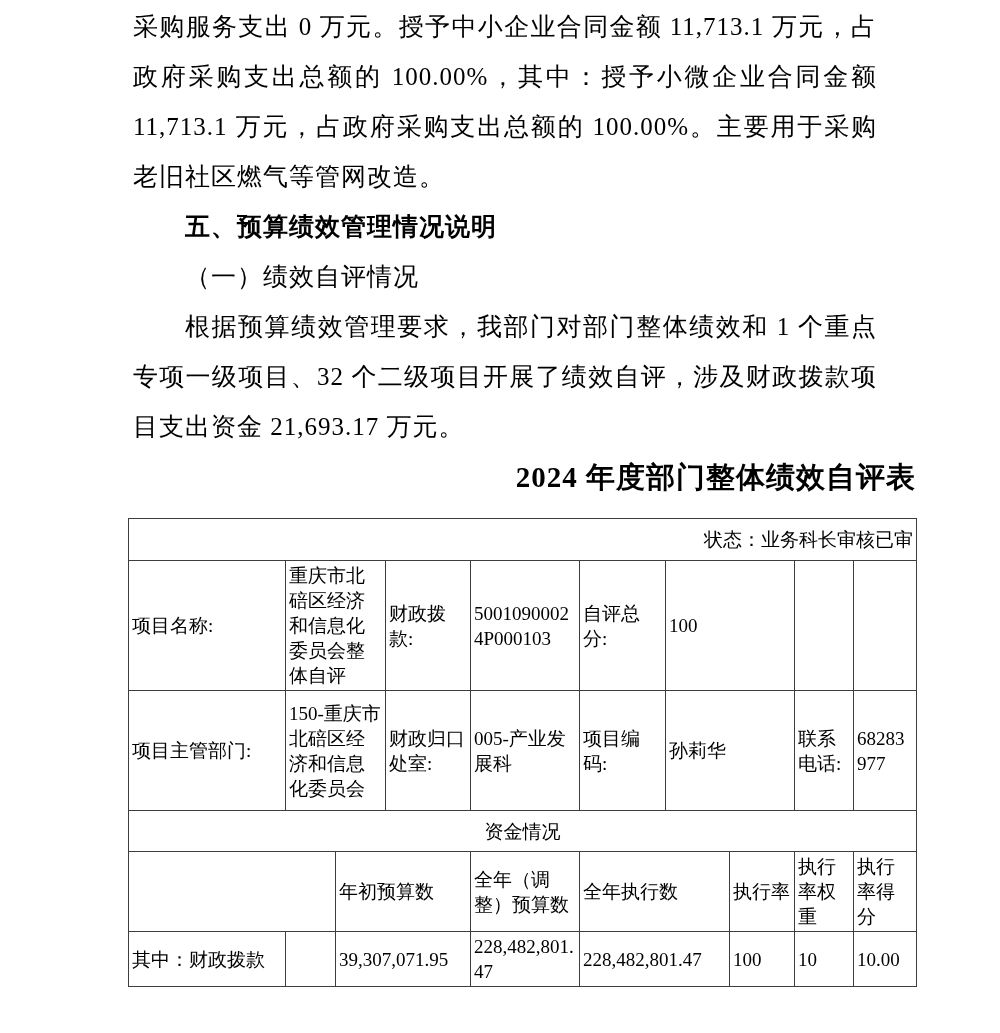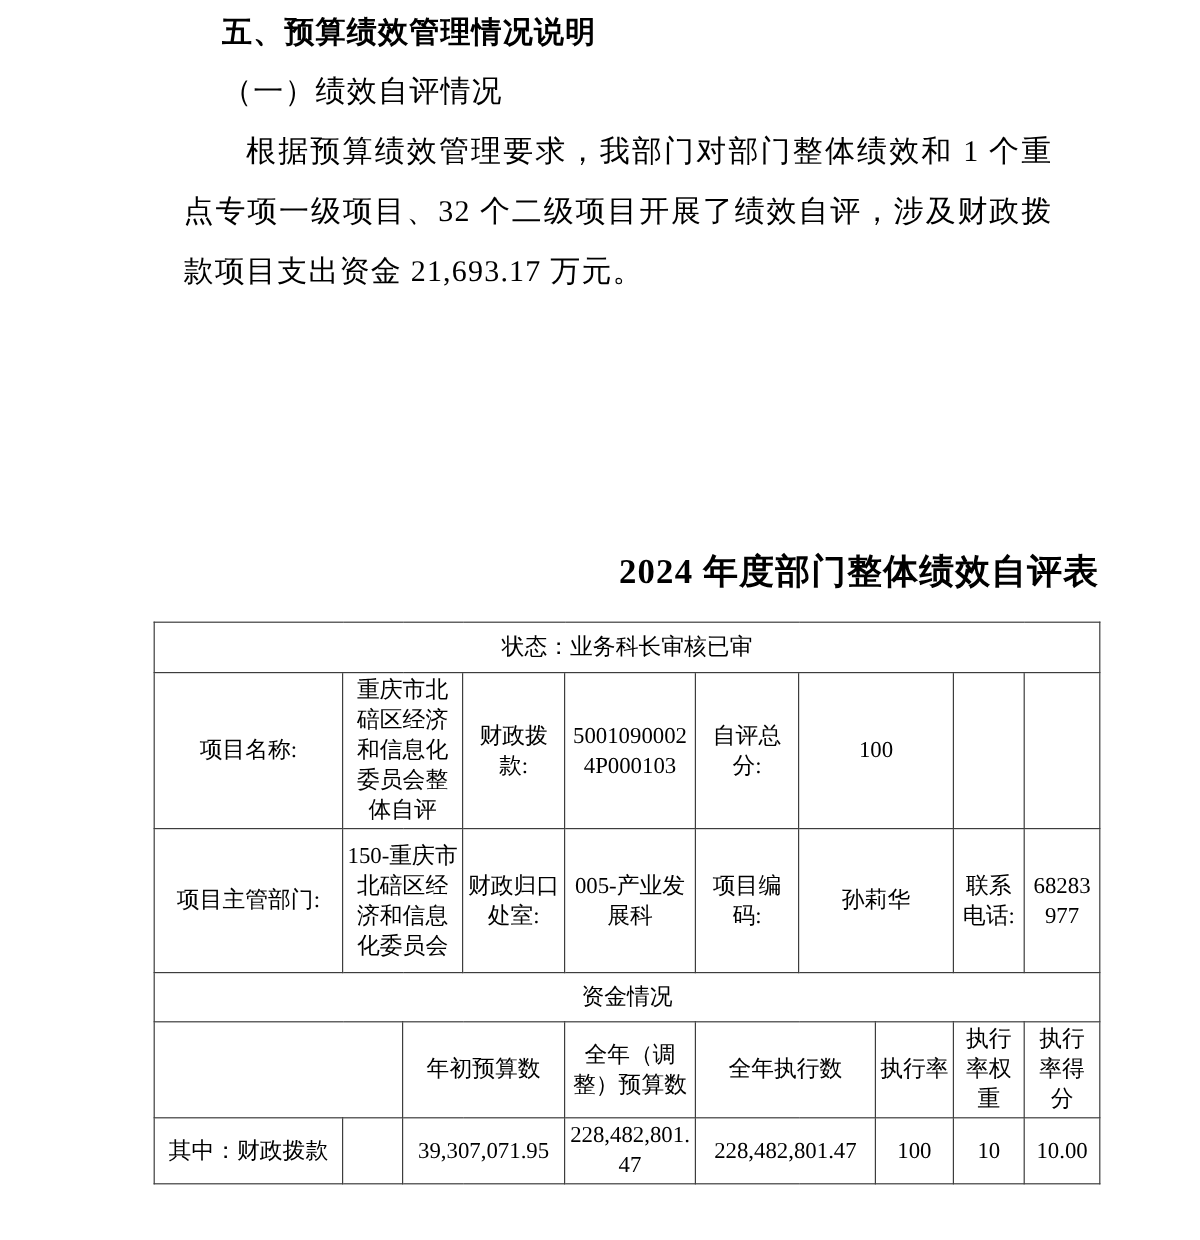--- a/index.html
+++ b/index.html
@@ -9,55 +9,56 @@
     background:#ffffff; overflow:hidden; color:#000;
     font-family:"Liberation Serif","DejaVu Serif",serif;
   }
   .text-block { position:absolute; left:133px; top:2px; width:744px; }
   p.body {
     font-size:25px; line-height:50px; letter-spacing:1px;
     text-align:justify; color:#000;
   }
   p.no-justify { text-align:left; }
   .heading-bold {
-    font-family:Liberation Sans, sans-serif;
+    font-family:Liberation Serif, serif;
     font-weight:bold; padding-left:52px;
   }
   .kaiti { padding-left:52px; }
-  .indent-first { text-indent:52px;margin-left:20px; }
+  .indent-first { text-indent:52px; }
   .table-block { position:absolute; left:128px; top:452px; width:788px; }
   .table-title {
     width:100%; text-align:right; font-weight:bold; font-size:29px;
     line-height:50px; letter-spacing:1px; margin-bottom:16px;
     font-family:"Liberation Serif","DejaVu Serif",serif;
   }
   table.self-eval {
     border-collapse:collapse; table-layout:fixed; width:788px;
     font-family:"Liberation Serif","DejaVu Serif",serif;
   }
   table.self-eval td {
     border:1px solid #3d3d3d; font-size:19px; line-height:25px;
-    color:#000; text-align:center; vertical-align:middle;
+    color:#000; vertical-align:middle;
     padding:2px 3px; overflow:hidden;
   }
   td.status { text-align:right; padding-right:6px; height:42px; }
   tr.r-info1 td { height:102px; }
   tr.r-info2 td { height:120px; }
   td.section { height:41px; text-align:center; }
   tr.r-fundhead td { height:58px; }
   tr.r-fund td { height:44px; }
   td.lab-left { text-align:left; padding-left:6px; }
   td.num { font-size:17px; word-break:break-all; line-height:23px; }
 </style>
 </head>
 <body>
 
 <div class="page">
 
   <div class="text-block">
+    <p class="body">采购服务支出 0 万元。授予中小企业合同金额 11,713.1 万元，占政府采购支出总额的 100.00%，其中：授予小微企业合同金额 11,713.1 万元，占政府采购支出总额的 100.00%。主要用于采购老旧社区燃气等管网改造。</p>
     <p class="body no-justify heading-bold">五、预算绩效管理情况说明</p>
     <p class="body no-justify kaiti">（一）绩效自评情况</p>
     <p class="body indent-first">根据预算绩效管理要求，我部门对部门整体绩效和 1 个重点专项一级项目、32 个二级项目开展了绩效自评，涉及财政拨款项目支出资金 21,693.17 万元。</p>
   </div>
 
   <div class="table-block">
     <div class="table-title">2024 年度部门整体绩效自评表</div>
 
     <table class="self-eval">
       <colgroup>

